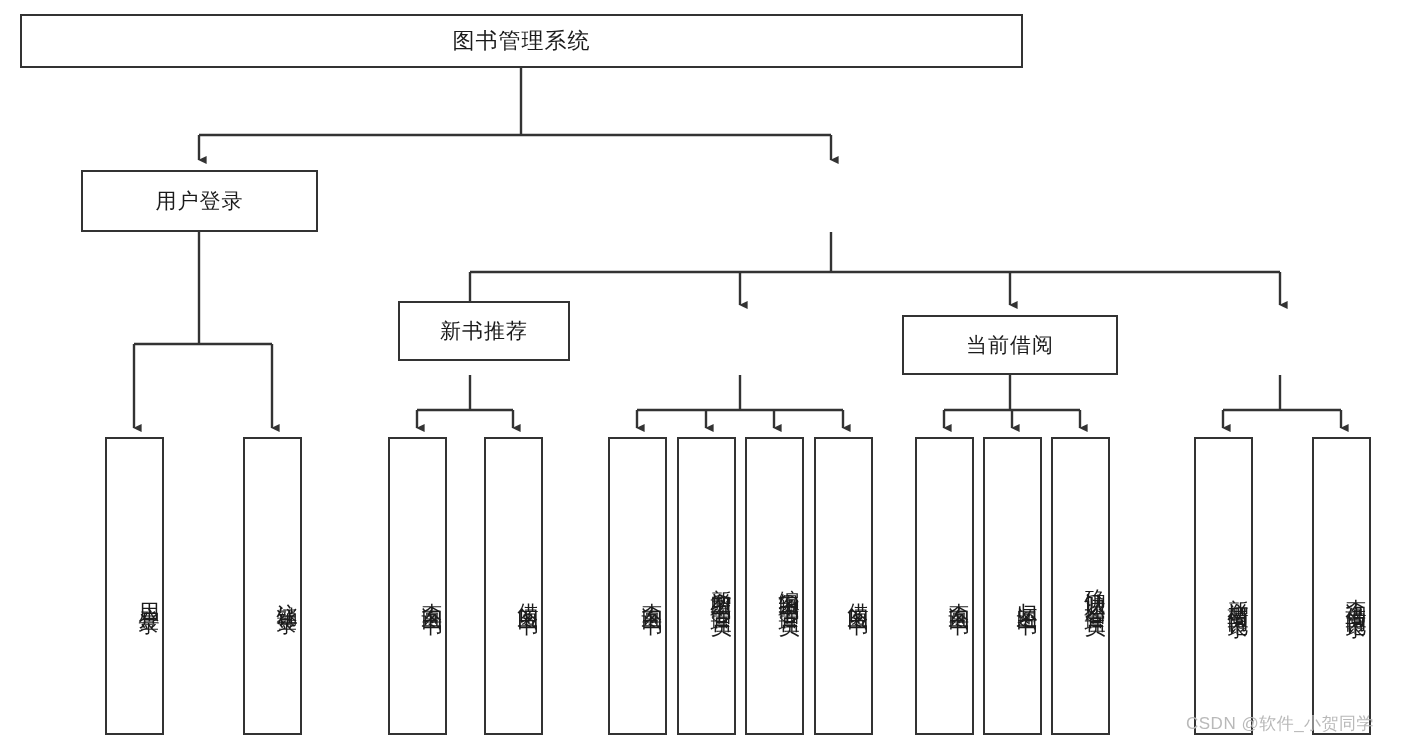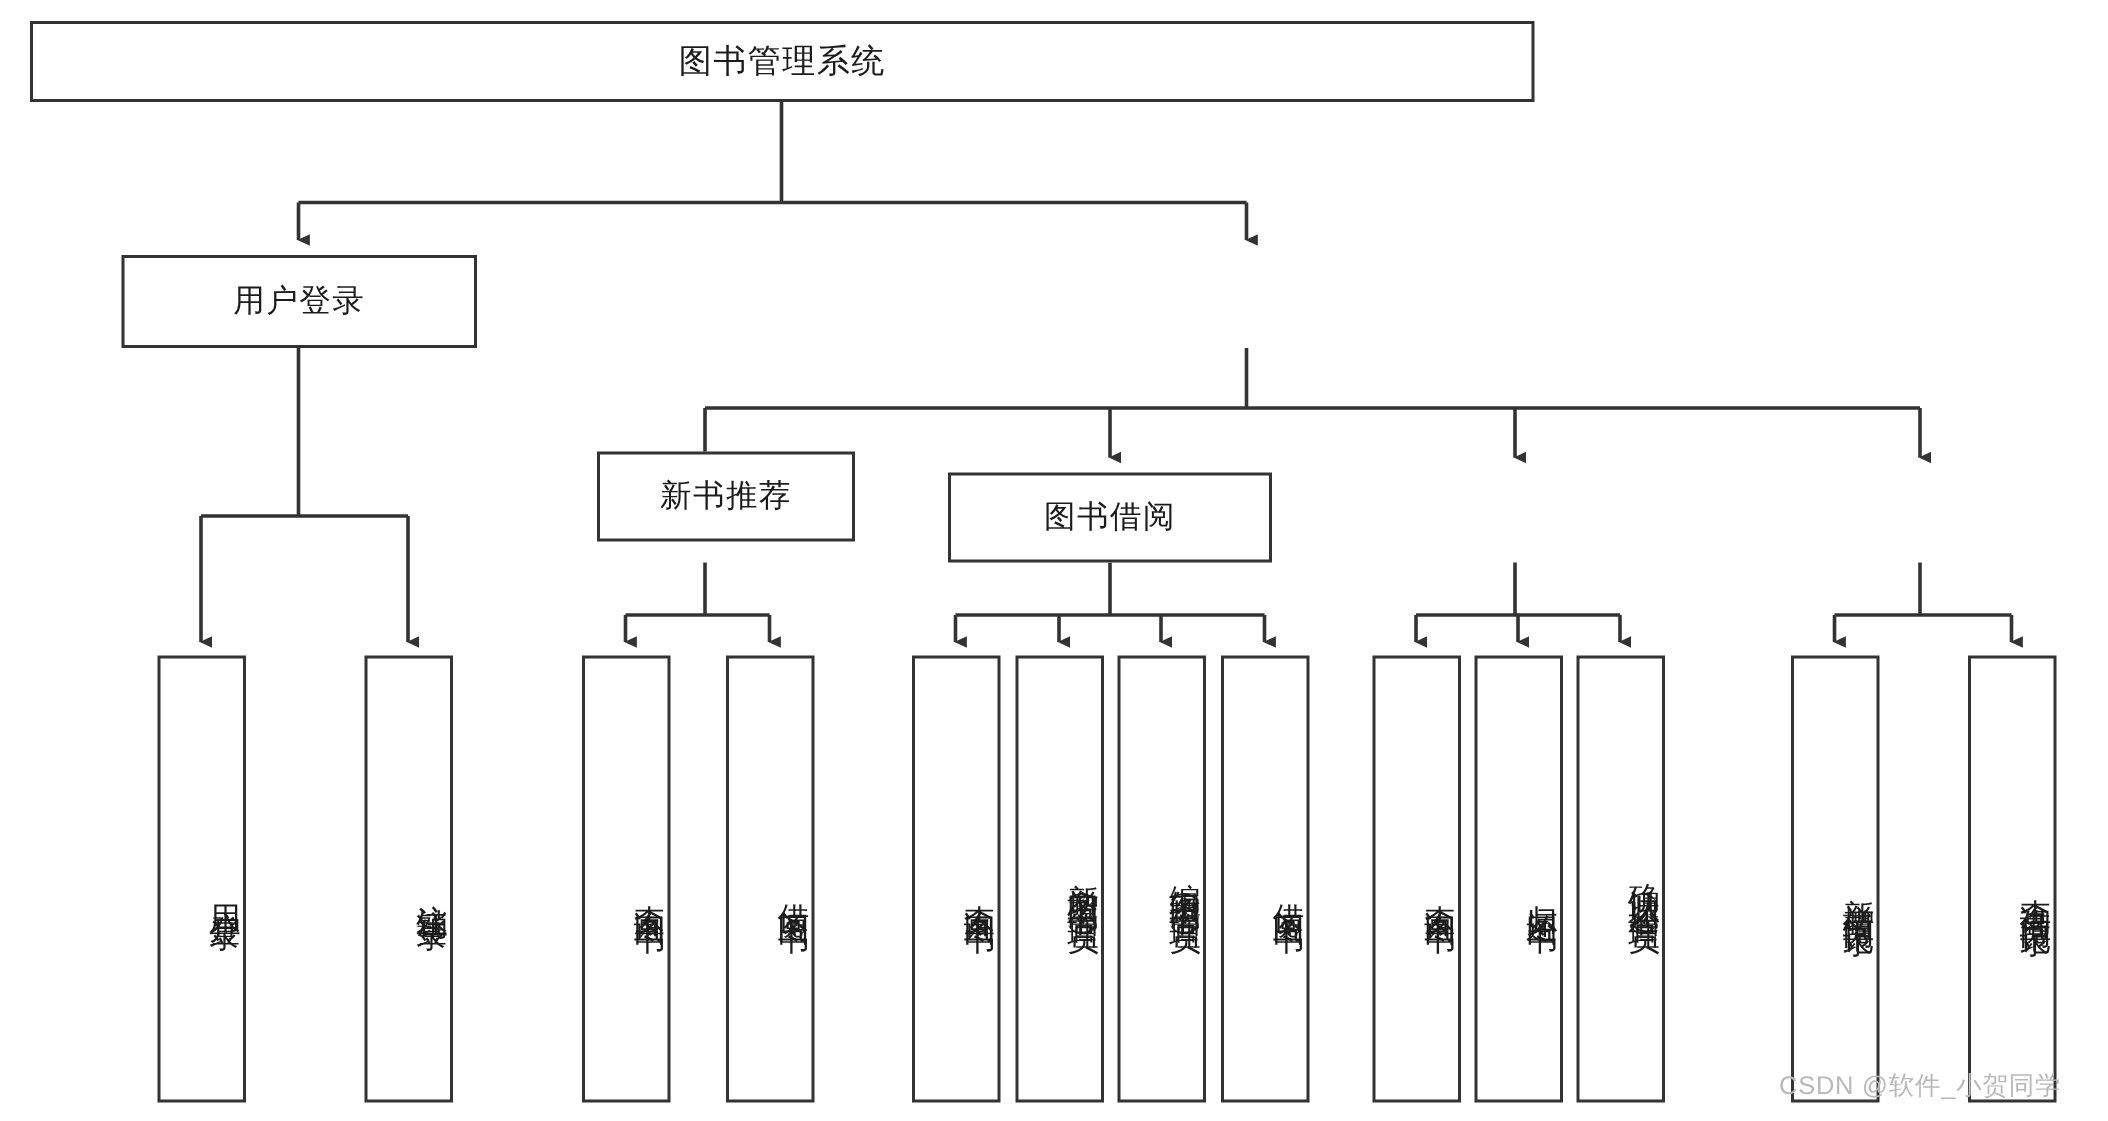--- a/index.html
+++ b/index.html
@@ -126,22 +126,22 @@
     <span>图书管理系统</span>
   </div>
 
   <div class="node" style="left:81px; top:170px; width:237px; height:62px;">
     <span>用户登录</span>
   </div>
 
   <div class="node" style="left:362px; top:301px; width:172px; height:60px;margin-left:36px;">
     <span>新书推荐</span>
   </div>
-  <div class="node" style="left:632px; top:315px; width:216px; height:60px;">
-    <span>图书借阅</span>
+  <div class="node" style="left:902px; top:315px; width:216px; height:60px;">
+    <span>当前借阅</span>
   </div>
 
   <div class="node leaf" style="left:105px; top:437px; width:59px; height:298px;">
     <span>用户登录</span>
   </div>
   <div class="node leaf" style="left:243px; top:437px; width:59px; height:298px;">
     <span>注销登录</span>
   </div>
 
   <div class="node leaf" style="left:388px; top:437px; width:59px; height:298px;">

